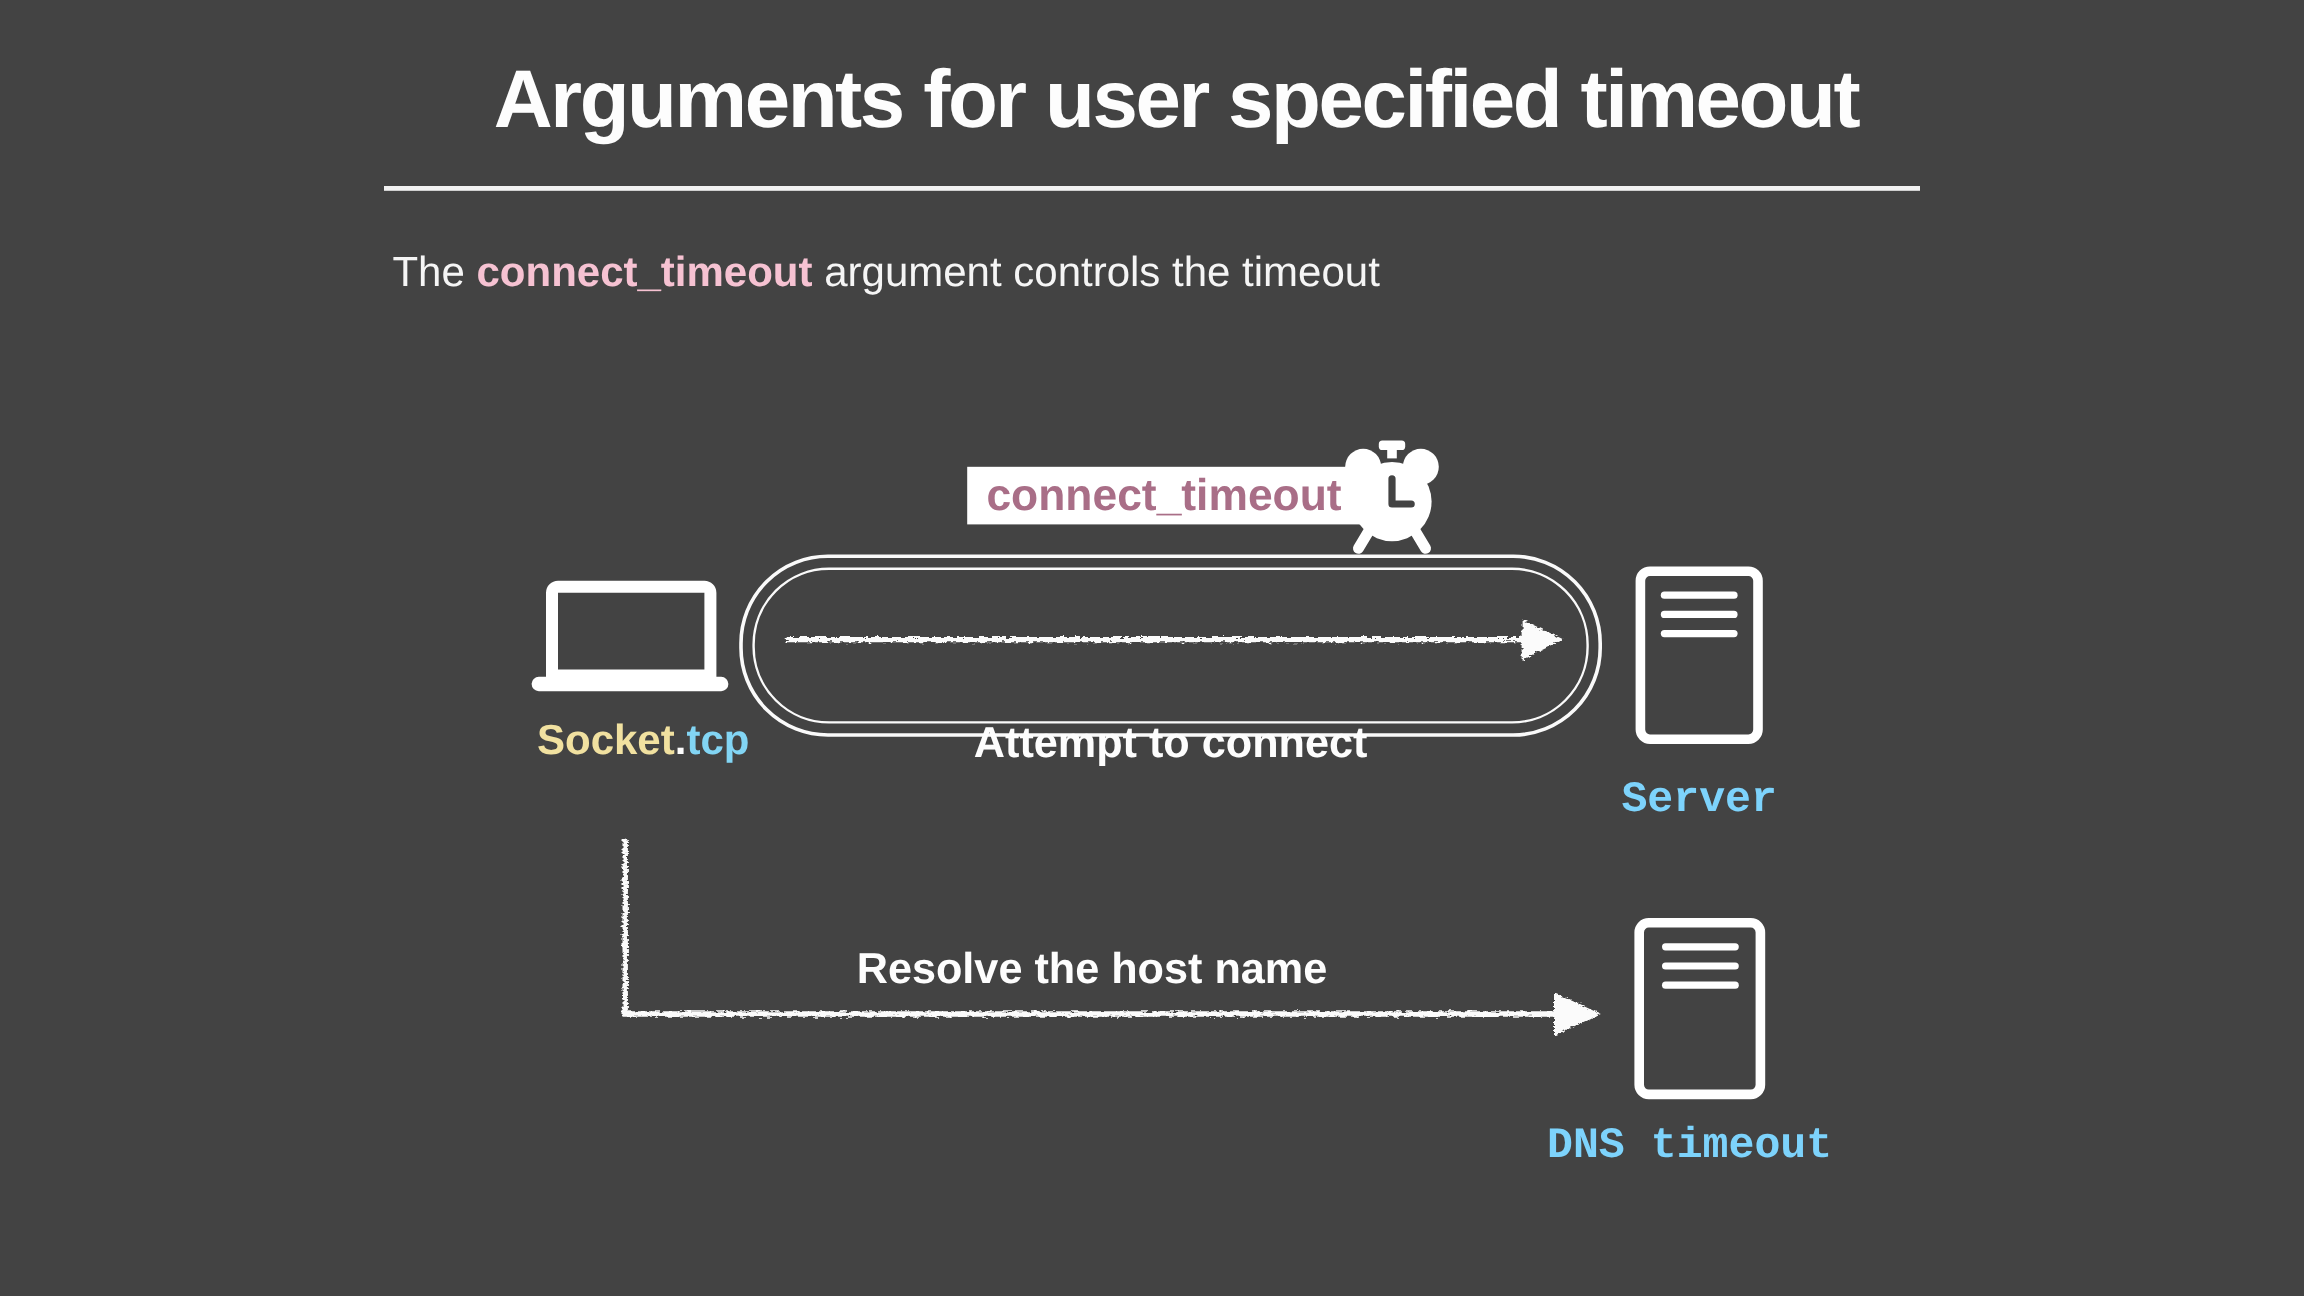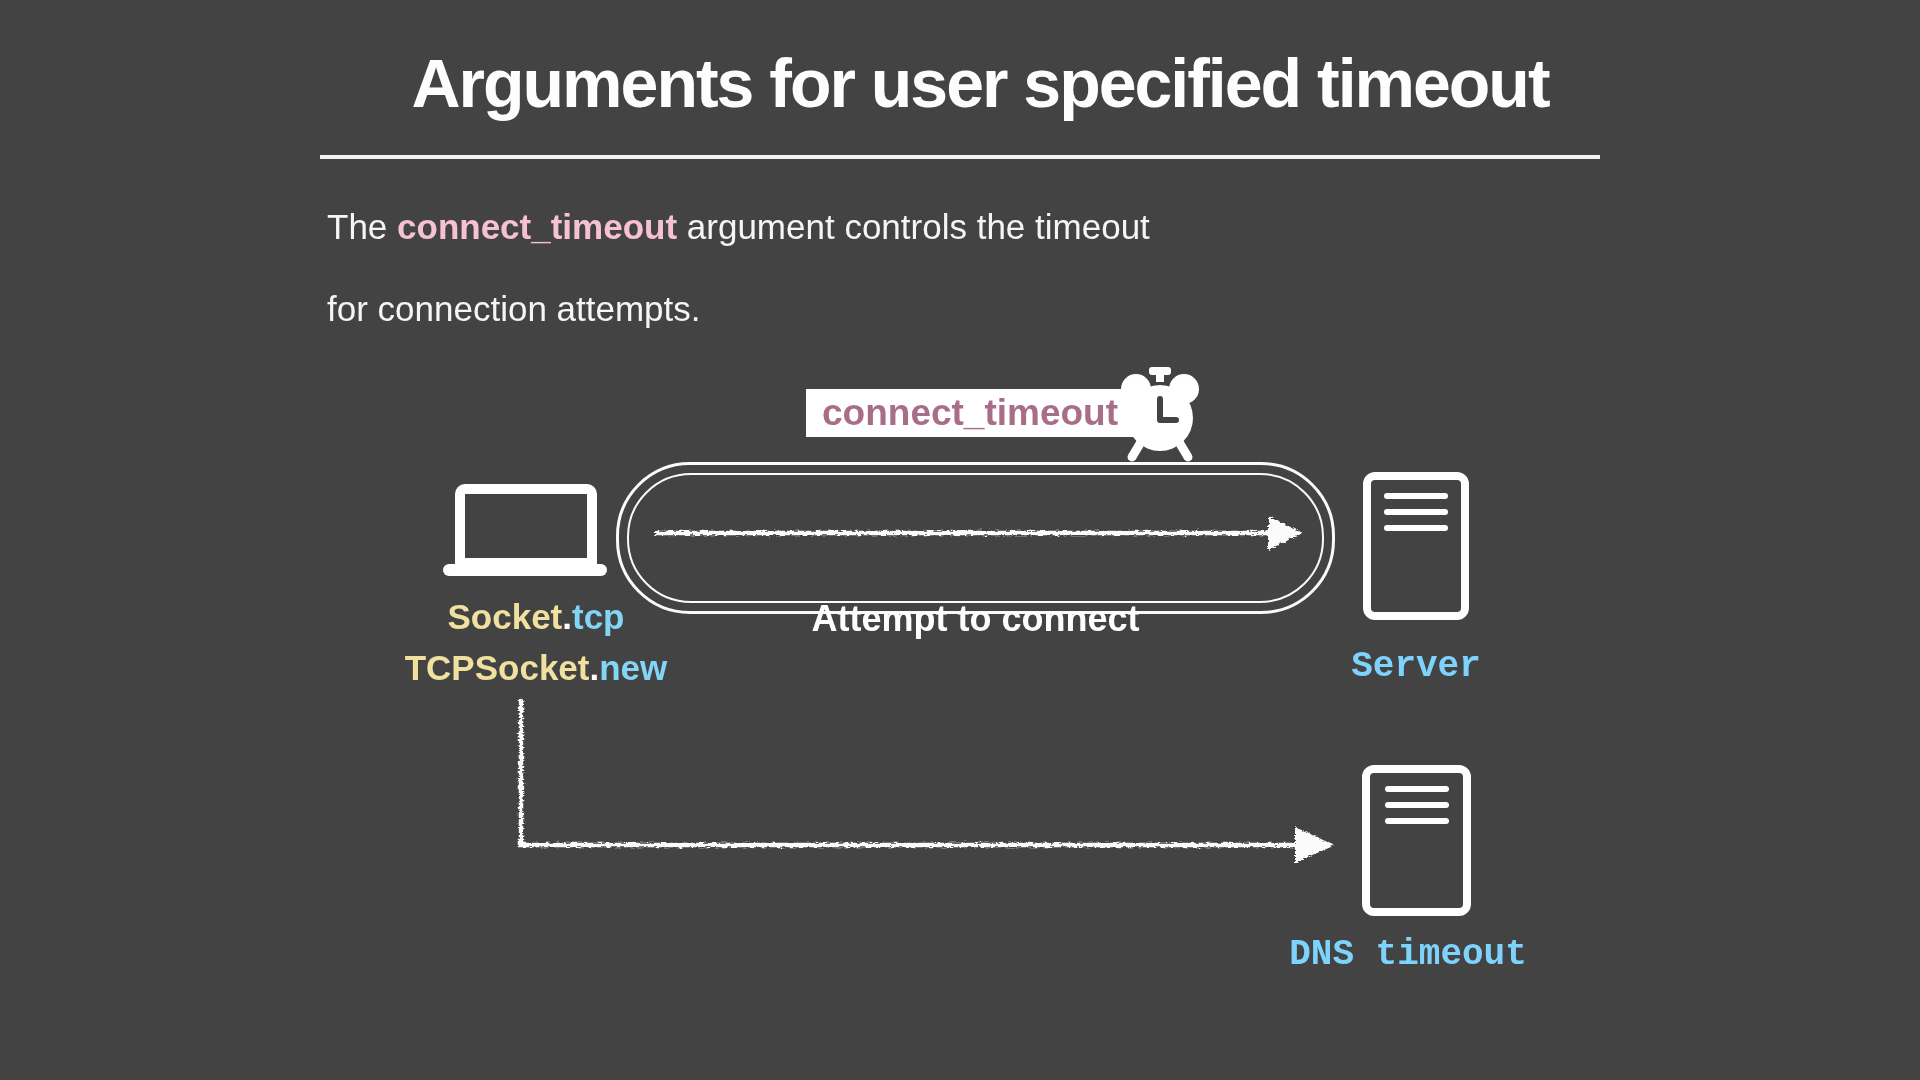--- a/index.html
+++ b/index.html
@@ -172,21 +172,20 @@
 </style>
 </head>
 <body>
 
 <div class="slide">
 
   <h1 class="title">Arguments for user specified timeout</h1>
   <div class="title-underline"></div>
 
   <p class="body-text"><span>The </span><span class="keyword">connect_timeout</span><span> argument controls the timeout</span><br>
-    <span>for connection attempts.</span>
   </p>
 
   <div class="timeout-badge">
     <span>connect_timeout</span>
   </div>
 
   <svg class="clock-icon" viewBox="-52 -52 104 104">
 
     <circle cx="-24" cy="-26" r="15" fill="#ffffff"></circle>
     <circle cx="24" cy="-26" r="15" fill="#ffffff"></circle>
@@ -202,21 +201,20 @@
     <path d="M0,5 L0,-16 M0,5 L16,5" stroke="#434343" stroke-width="6" stroke-linecap="round" fill="none"></path>
   </svg>
 
   <div>
     <div class="laptop-screen"></div>
     <div class="laptop-base"></div>
   </div>
 
   <div class="client-labels">
     <div><span class="code-yellow">Socket</span><span class="code-white">.</span><span class="code-blue">tcp</span></div>
-    <div><span class="code-yellow">TCPSocket</span><span class="code-white">.</span><span class="code-blue">new</span></div>
   </div>
 
   <div class="loop-outer">
     <div class="loop-inner"></div>
   </div>
   <div class="connect-label">Attempt to connect</div>
 
   <div class="server-box app-server">
     <div class="server-line"></div>
     <div class="server-line"></div>
@@ -224,20 +222,21 @@
   </div>
   <div class="server-caption app-server">Server</div>
 
   <div class="server-box dns">
     <div class="server-line"></div>
     <div class="server-line"></div>
     <div class="server-line"></div>
   </div>
   <div class="server-caption dns">DNS timeout</div>
 
+  <div class="resolve-label">Resolve the host name</div>
 
   <svg class="arrows-overlay" viewBox="0 0 1920 1080">
     <defs>
       <filter id="chalk" x="-10%" y="-10%" width="120%" height="120%">
         <feTurbulence type="fractalNoise" baseFrequency="0.18 0.6" numOctaves="3" seed="11" result="noise"></feTurbulence>
         <feDisplacementMap in="SourceGraphic" in2="noise" scale="5" xChannelSelector="R" yChannelSelector="G"></feDisplacementMap>
       </filter>
     </defs>
     <g filter="url(#chalk)">
 

